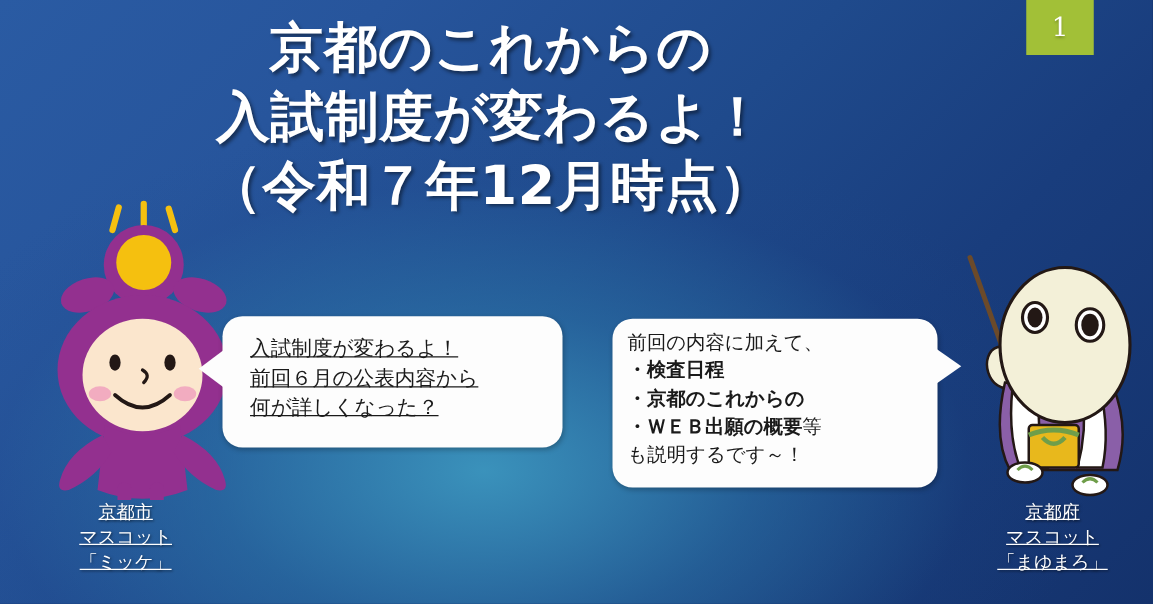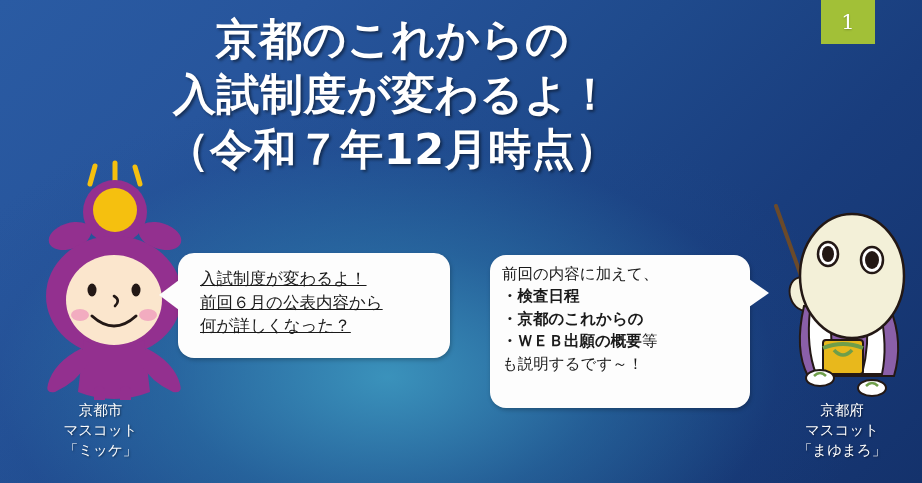--- a/index.html
+++ b/index.html
@@ -53,36 +53,37 @@
 
   #bubble-left{left:178px;top:253px;width:272px;height:105px;}
   #bubble-left .inner{padding:14px 0 0 22px;text-decoration:underline;}
   #bubble-left .tail{
     position:absolute;left:-19px;top:27px;width:0;height:0;
     border-top:15px solid transparent;
     border-bottom:15px solid transparent;
     border-right:20px solid #fdfdfd;
   }
 
-  #bubble-right{left:490px;top:255px;width:260px;height:153px;}
+  #bubble-right{left:490px;top:255px;width:260px;height:135px;}
   #bubble-right .inner{padding:8px 0 0 12px;}
   #bubble-right .tail{
     position:absolute;right:-19px;top:24px;width:0;height:0;
     border-top:14px solid transparent;
     border-bottom:14px solid transparent;
     border-left:20px solid #fdfdfd;
   }
   #bubble-right .txt{font-size:15.5px;line-height:1.45;}
 
   
   .caption{
     position:absolute;text-align:center;color:#ffffff;
     font-size:14.5px;line-height:1.38;
     text-shadow:1px 1px 2px rgba(0,0,0,.5);
     font-family:"DejaVu Sans","Liberation Sans",sans-serif;
+    text-decoration:underline;
   }
   #caption-left{left:18px;top:400px;width:165px;}
   #caption-right{left:762px;top:400px;width:160px;}
   .caption span{display:block;white-space:nowrap;}
 
   
   .mascot{position:absolute;}
   #mascot-left{left:22px;top:150px;width:172px;height:250px;}
   #mascot-right{left:768px;top:198px;width:150px;height:200px;}
 </style>

